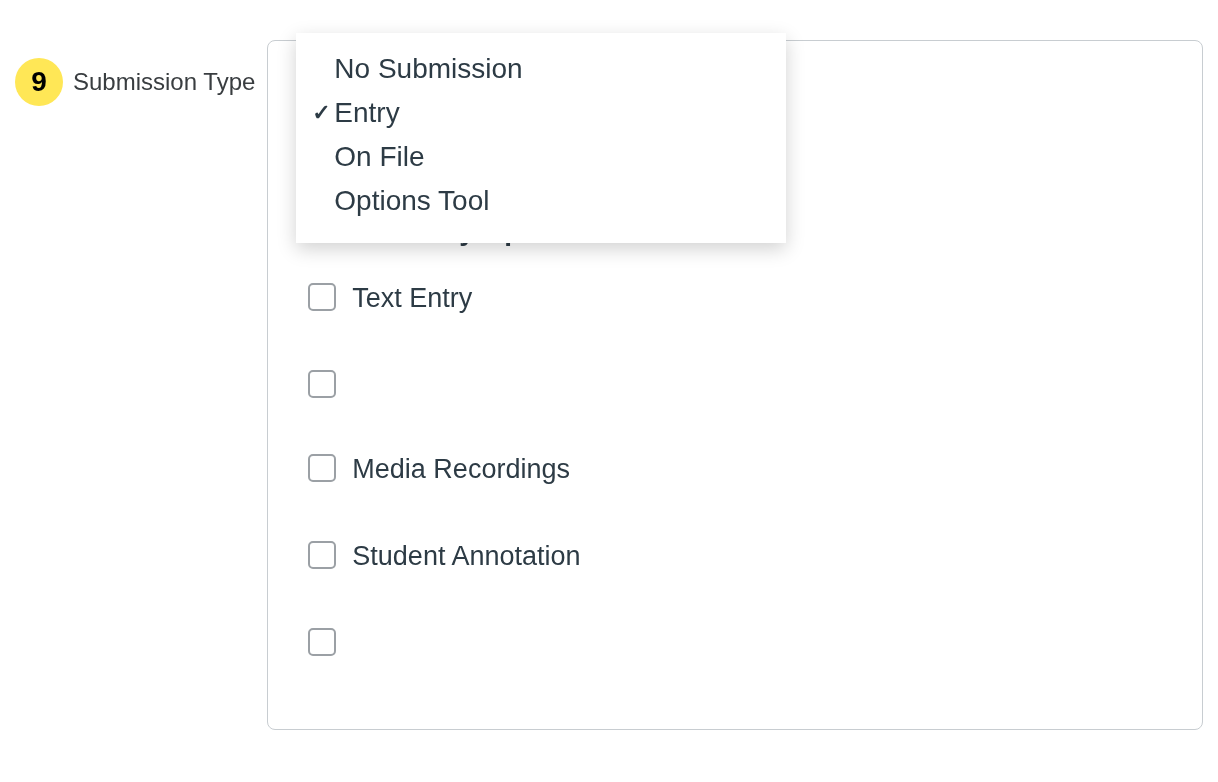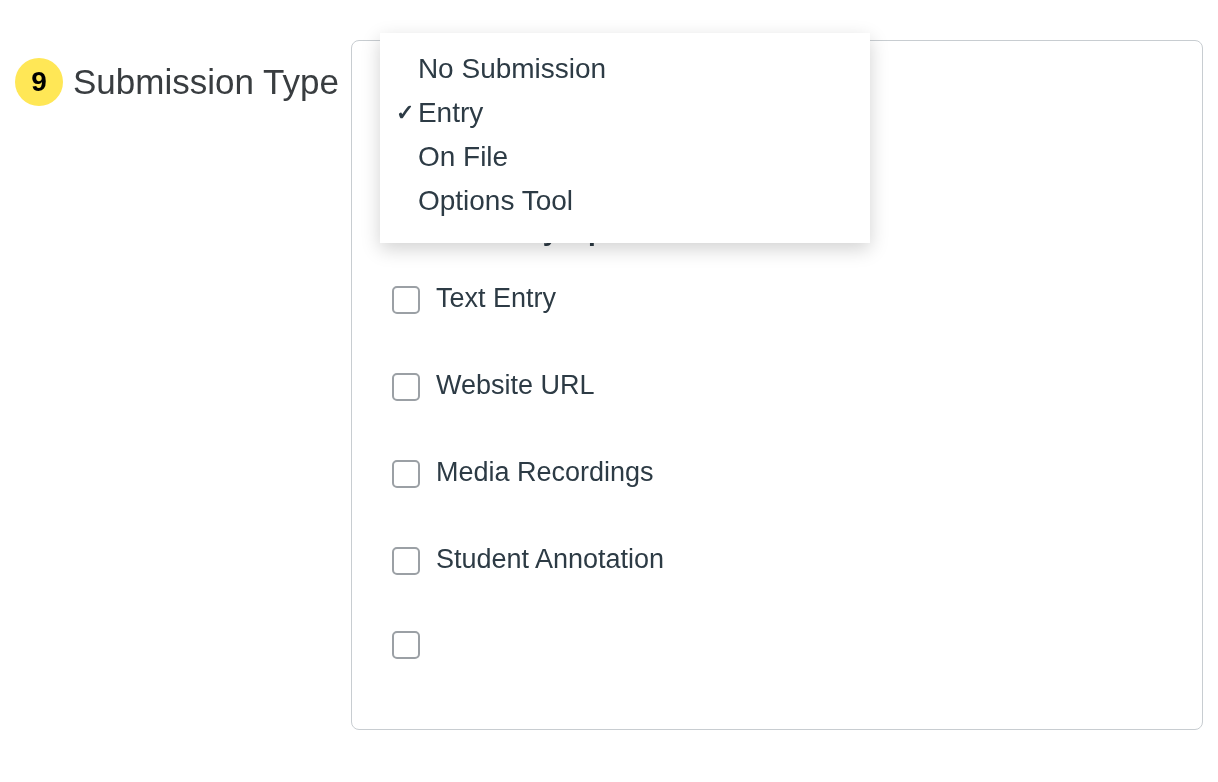--- a/index.html
+++ b/index.html
@@ -37,21 +37,21 @@
       display: flex;
       align-items: center;
       justify-content: center;
       font-weight: 900;
       font-size: 28px;
       color: #000000;
       flex-shrink: 0;
     }
     
     .section-label {
-      font-size: 35px;
+      font-size: 24px;
       color: #393d40;
       font-weight: 400;
     }
     
     .panel {
       flex: 1;
       border: 1.5px solid #c8cdd1;
       border-radius: 8px;
       padding: 36px 36px 40px 40px;
       position: relative;
@@ -67,21 +67,21 @@
     }
     
     .checkbox-list {
       display: flex;
       flex-direction: column;
       gap: 56px;
     }
     
     .checkbox-item {
       display: flex;
-      align-items: flex-end;
+      align-items: flex-start;
       gap: 16px;
       cursor: pointer;
     }
     
     .checkbox-box {
       width: 28px;
       height: 28px;
       border: 2.5px solid #9ba0a5;
       border-radius: 5px;
       flex-shrink: 0;
@@ -166,21 +166,20 @@
 
     <div class="checkbox-list">
 
       <label class="checkbox-item">
         <span class="checkbox-box"></span>
         <span class="checkbox-label">Text Entry</span>
       </label>
 
       <label class="checkbox-item">
         <span class="checkbox-box"></span>
-        <span class="checkbox-label">Website URL</span>
       </label>
 
       <label class="checkbox-item">
         <span class="checkbox-box"></span>
         <span class="checkbox-label">Media Recordings</span>
       </label>
 
       <label class="checkbox-item">
         <span class="checkbox-box"></span>
         <span class="checkbox-label">Student Annotation</span>

